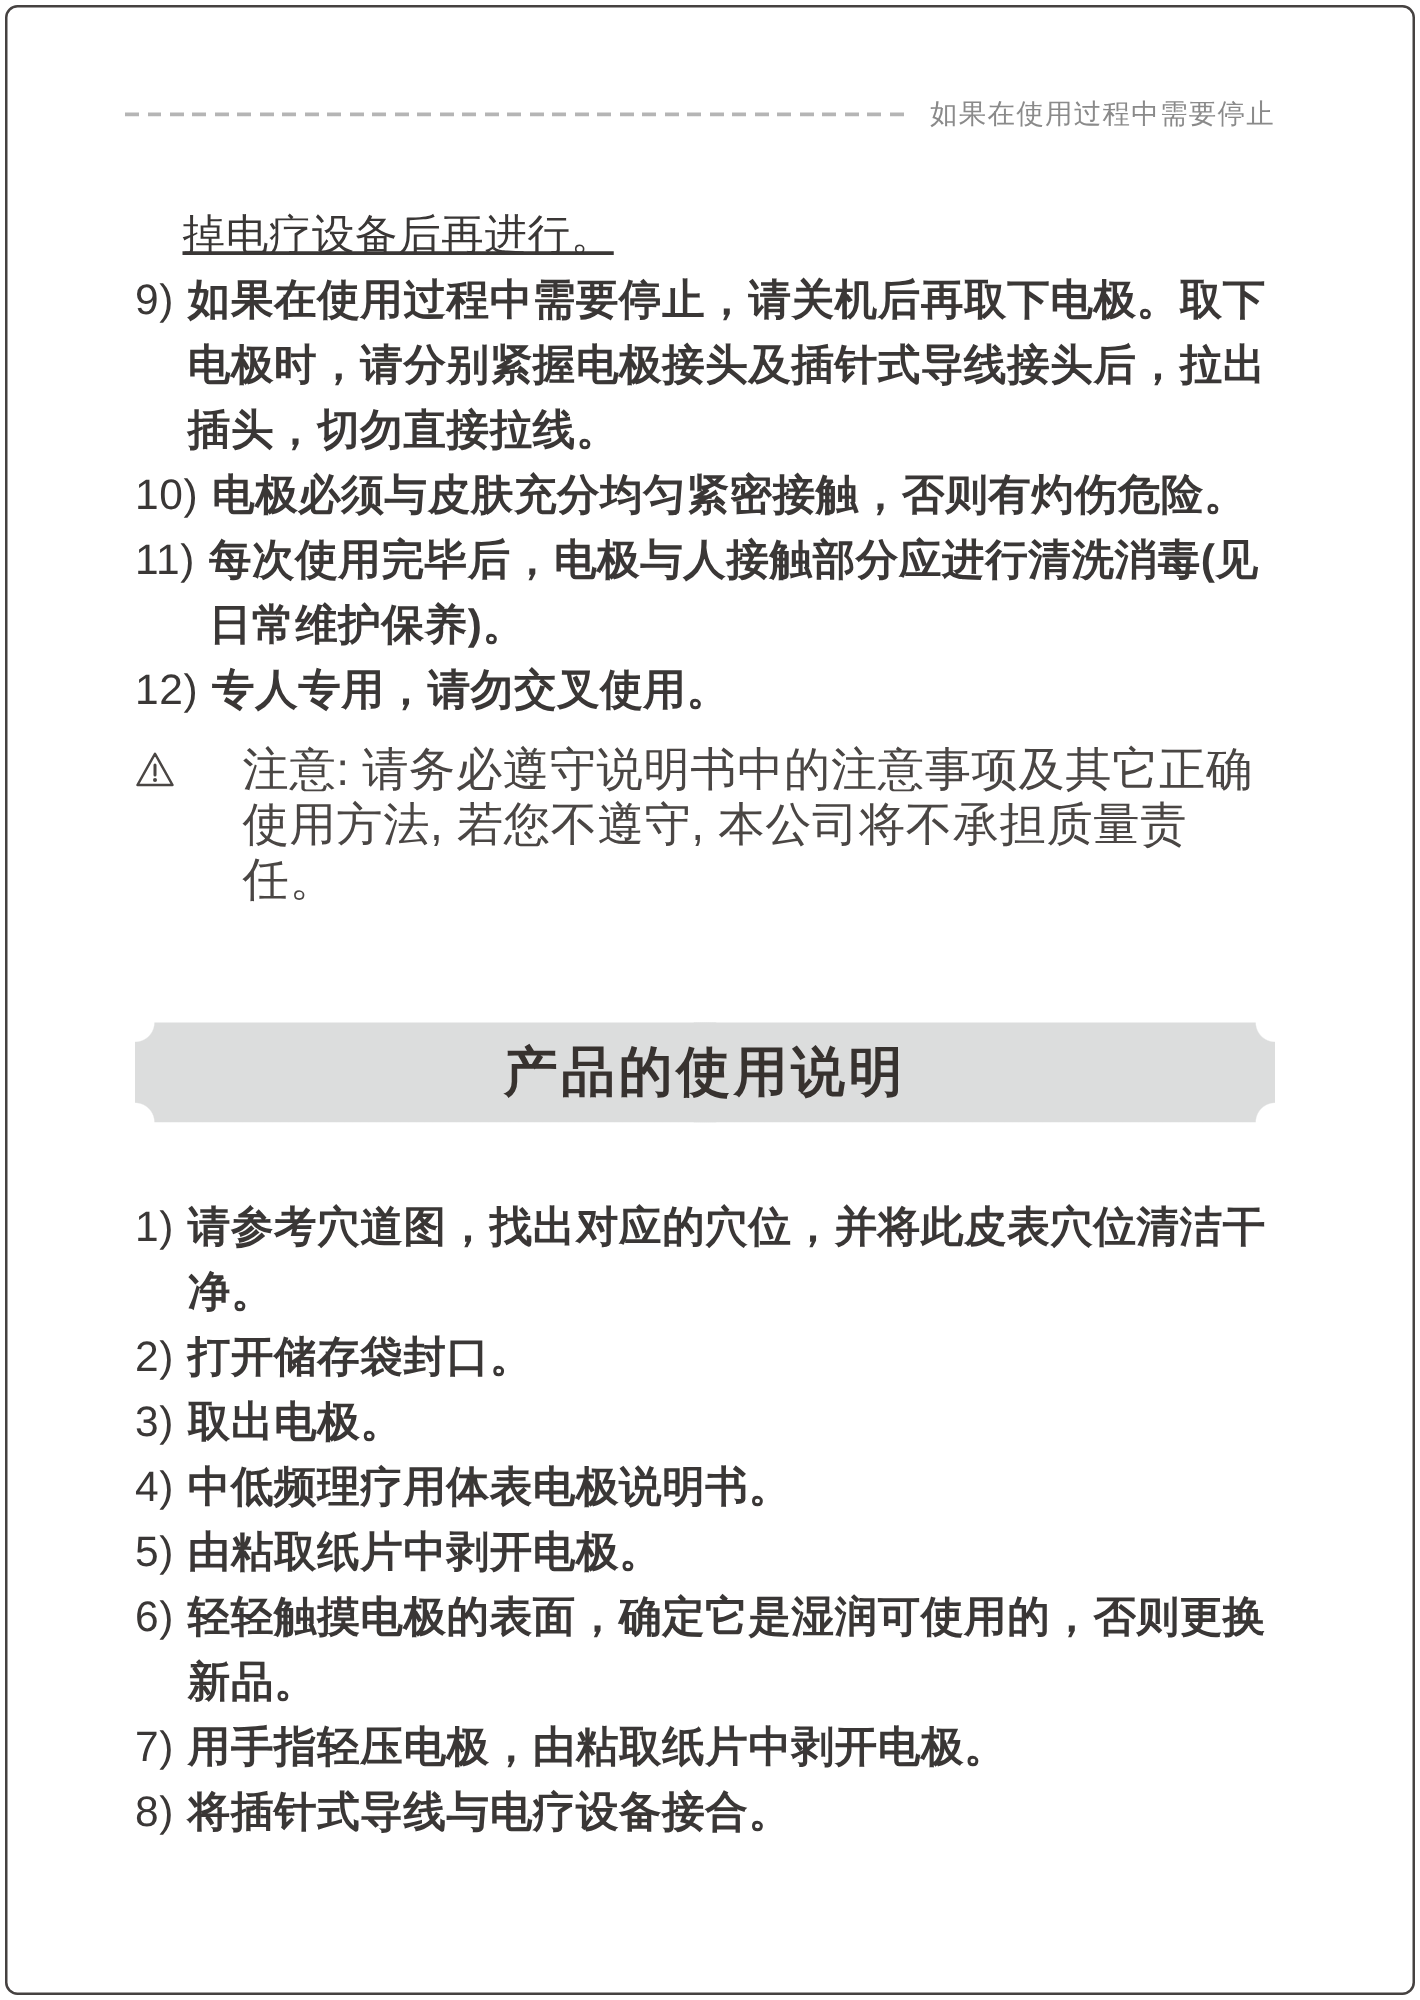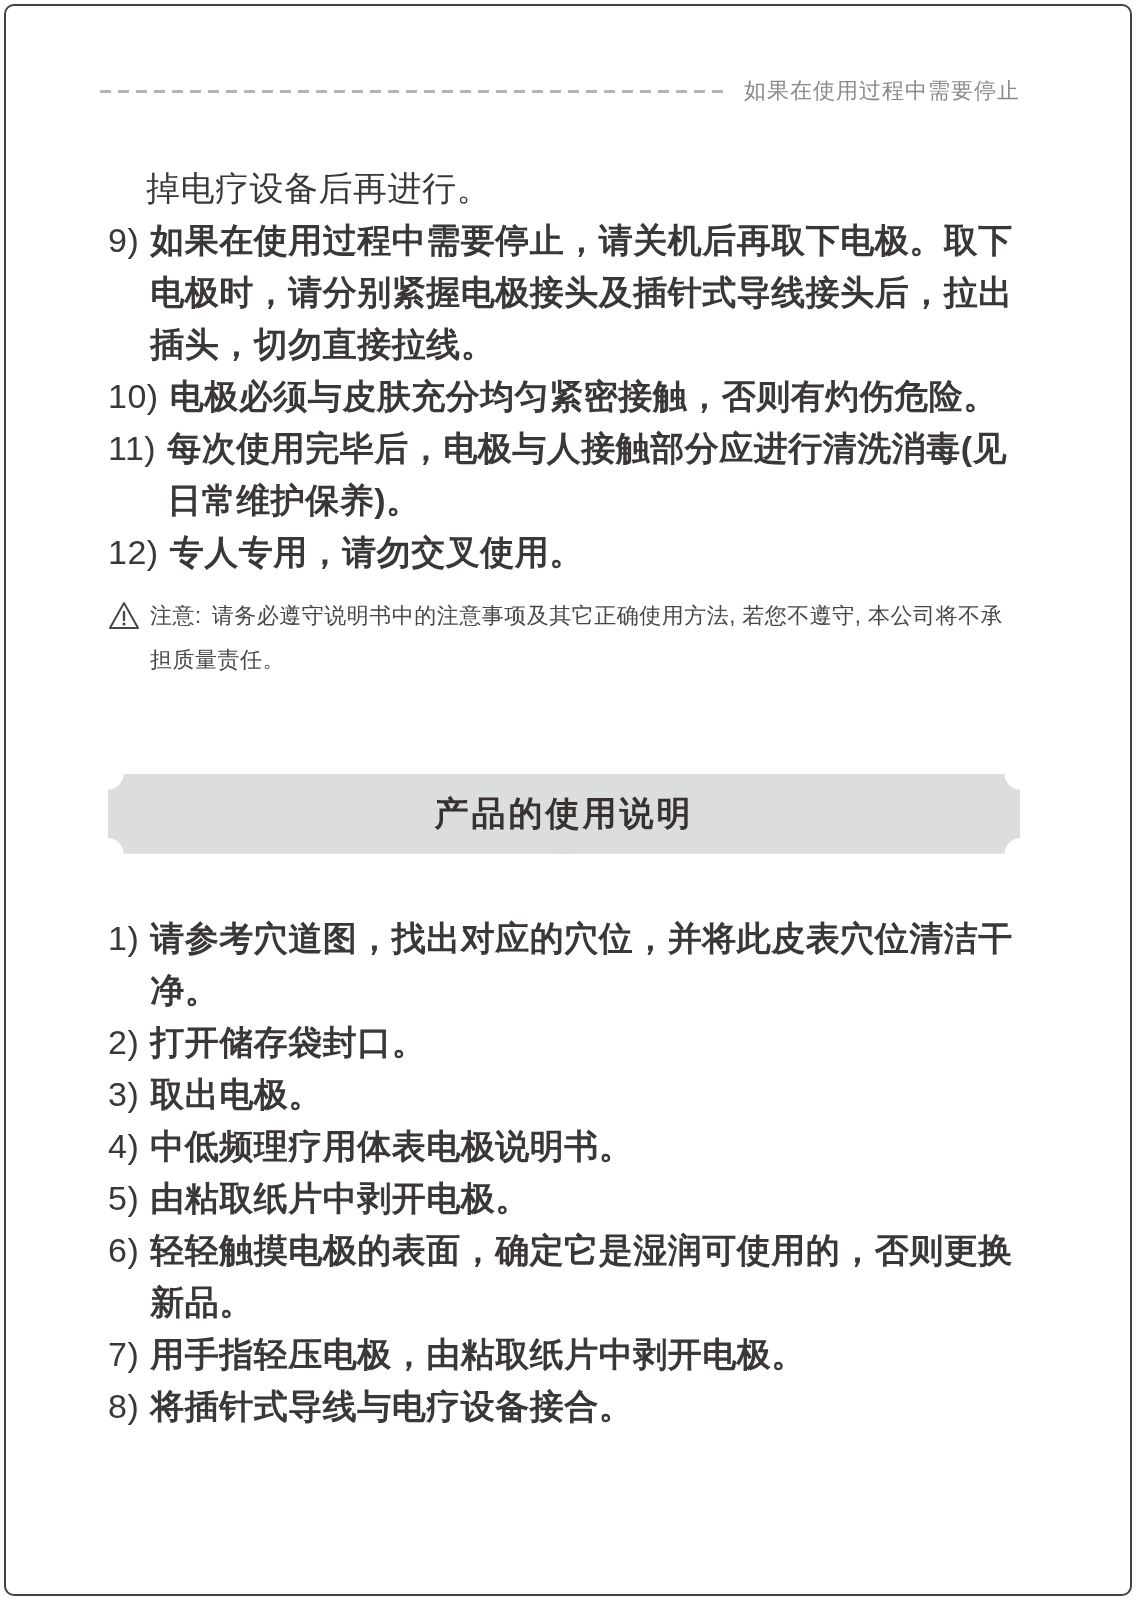--- a/index.html
+++ b/index.html
@@ -39,32 +39,33 @@
   .header .title {
     font-size: 22px;
     color: #8a8a8a;
     letter-spacing: 1px;
     white-space: nowrap;
   }
   
   .content { padding: 0 116px 0 108px; }
   .list { font-size: 34px; line-height: 52px; letter-spacing: 0.5px; }
   .list-1 { margin-top: 58px; }
-  .cont-line { padding-left: 38px; }
+  .cont-line { padding-left: 38px; text-decoration: underline; }
   .li { display: flex; }
   .li .num { flex: 0 0 auto; margin-right: 11px; white-space: nowrap; }
   .li .txt { flex: 1; font-weight: bold; }
   
   .note {
     margin-top: 16px;
     display: flex;
-    font-size: 22px;
+    font-size: 37px;
     line-height: 44px;
     color: #4a4644;
     letter-spacing: 0.5px;
+    gap: 44px;
   }
   .note .warn-icon {
     flex: 0 0 auto;
     width: 32px;
     margin-right: 10px;
     padding-top: 7px;
   }
   .note .warn-icon svg { display: block; }
   .note .note-label { margin-right: 10px; }
   
@@ -75,21 +76,21 @@
     align-items: center;
     justify-content: center;
     --bg: #dcdddd;
     background:
       radial-gradient(circle at 0 0,       transparent 15px, var(--bg) 16px) top left    / 51% 51% no-repeat,
       radial-gradient(circle at 100% 0,    transparent 15px, var(--bg) 16px) top right   / 51% 51% no-repeat,
       radial-gradient(circle at 0 100%,    transparent 15px, var(--bg) 16px) bottom left / 51% 51% no-repeat,
       radial-gradient(circle at 100% 100%, transparent 15px, var(--bg) 16px) bottom right/ 51% 51% no-repeat;
   }
   .banner .banner-title {
-    font-size: 34px;
+    font-size: 43px;
     font-weight: 700;
     color: #37322f;
     letter-spacing: 3px;
   }
   .list-2 { margin-top: 58px; }
 </style>
 </head>
 <body>
 
 <div class="page">

